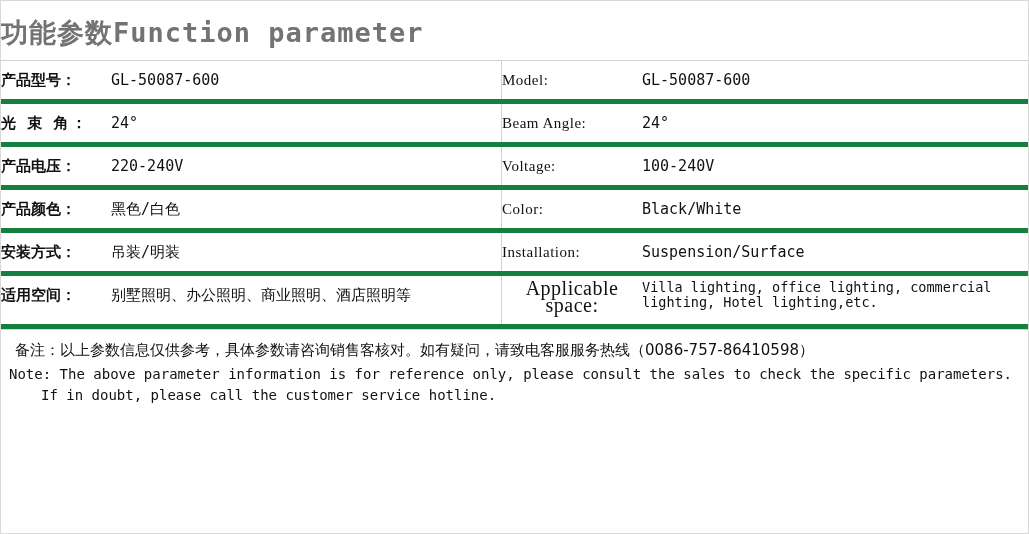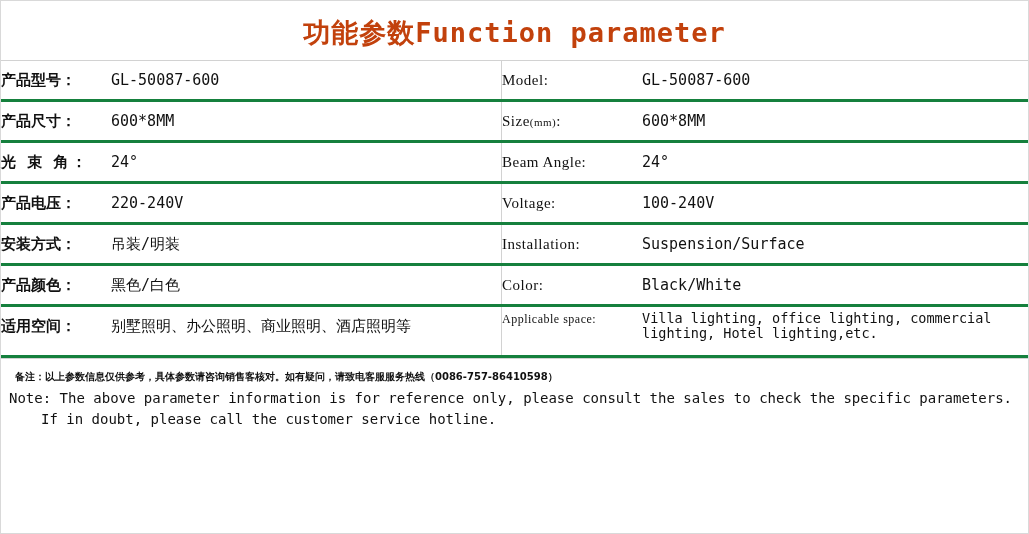--- a/index.html
+++ b/index.html
@@ -15,37 +15,37 @@
     overflow: hidden;
   }
   .sheet {
     position: relative;
     width: 1029px;
     height: 534px;
     box-sizing: border-box;
     border: 1px solid #d9d9d9;
   }
   .title {
-    text-align: center;
+    text-align: left;
     font-family: "DejaVu Sans Mono", "Liberation Mono", monospace;
     font-size: 27px;
     font-weight: bold;
     letter-spacing: 1px;
     padding-top: 14px;
     padding-bottom: 9px;
-    color: #c2410c;
+    color: #737373;
   }
   table.params {
     width: 100%;
     border-collapse: collapse;
     table-layout: fixed;
   }
   table.params td {
     border-top: 1px solid #d2d2d2;
-    border-bottom: 3px solid #15803d;
+    border-bottom: 5px solid #15803d;
     padding: 0;
     vertical-align: middle;
     height: 38px;
     margin-top: 29px;
   }
   .cn-label {
     width: 110px;
     padding-left: 14px;
     font-size: 15px;
     font-weight: bold;
@@ -75,41 +75,42 @@
   .small-unit {
     font-size: 11px;
   }
   .wide-cn {
     letter-spacing: 3px;
   }
   .row-applicable td {
     height: 44px;
   }
   .row-applicable .en-label {
-    font-size: 12px;
+    font-size: 20px;
     line-height: 17px;
     white-space: normal;
     vertical-align: top;
     padding-top: 4px;
+    text-align: center;
   }
   .row-applicable .en-value {
     font-size: 13.5px;
     line-height: 15px;
     vertical-align: top;
     padding-top: 4px;
     padding-right: 8px;
   }
   .row-applicable .cn-label,
   .row-applicable .cn-value {
     vertical-align: top;
     padding-top: 10px;
   }
   .note-cn {
-    font-size: 10px;
-    font-weight: bold;
+    font-size: 15px;
+    font-weight: normal;
     padding: 11px 14px 2px 14px;
     font-family: "DejaVu Sans", "Liberation Sans", sans-serif;
     border-top: 1px solid #d2d2d2;
   }
   .note-en {
     font-size: 14px;
     line-height: 21px;
     padding: 2px 14px 0 40px;
     font-family: "DejaVu Sans Mono", "Liberation Mono", monospace;
     text-indent: -32px;
@@ -125,56 +126,50 @@
   <table class="params">
     <tbody>
 
       <tr>
         <td class="cn-label">产品型号：</td>
         <td class="cn-value">GL-50087-600</td>
         <td class="en-label">Model:</td>
         <td class="en-value">GL-50087-600</td>
       </tr>
 
-      <tr>
-        <td class="cn-label">产品尺寸：</td>
-        <td class="cn-value">600*8MM</td>
-        <td class="en-label"><span>Size</span><span class="small-unit">(mm)</span><span>:</span></td>
-        <td class="en-value">600*8MM</td>
-      </tr>
 
 
 
 
       <tr>
         <td class="cn-label wide-cn">光 束 角：</td>
         <td class="cn-value">24°</td>
         <td class="en-label">Beam Angle:</td>
         <td class="en-value">24°</td>
       </tr>
 
       <tr>
         <td class="cn-label">产品电压：</td>
         <td class="cn-value">220-240V</td>
         <td class="en-label">Voltage:</td>
         <td class="en-value">100-240V</td>
       </tr>
 
       <tr>
+        <td class="cn-label">产品颜色：</td>
+        <td class="cn-value">黑色/白色</td>
+        <td class="en-label">Color:</td>
+        <td class="en-value">Black/White</td>
+      </tr>
+
+      <tr>
         <td class="cn-label">安装方式：</td>
         <td class="cn-value">吊装/明装</td>
         <td class="en-label">Installation:</td>
         <td class="en-value">Suspension/Surface</td>
-      </tr>
-
-      <tr>
-        <td class="cn-label">产品颜色：</td>
-        <td class="cn-value">黑色/白色</td>
-        <td class="en-label">Color:</td>
-        <td class="en-value">Black/White</td>
       </tr>
 
       <tr class="row-applicable">
         <td class="cn-label">适用空间：</td>
         <td class="cn-value">别墅照明、办公照明、商业照明、酒店照明等</td>
         <td class="en-label">Applicable space:</td>
         <td class="en-value">Villa lighting, office lighting, commercial lighting, Hotel lighting,etc.</td>
       </tr>
 
     </tbody>

